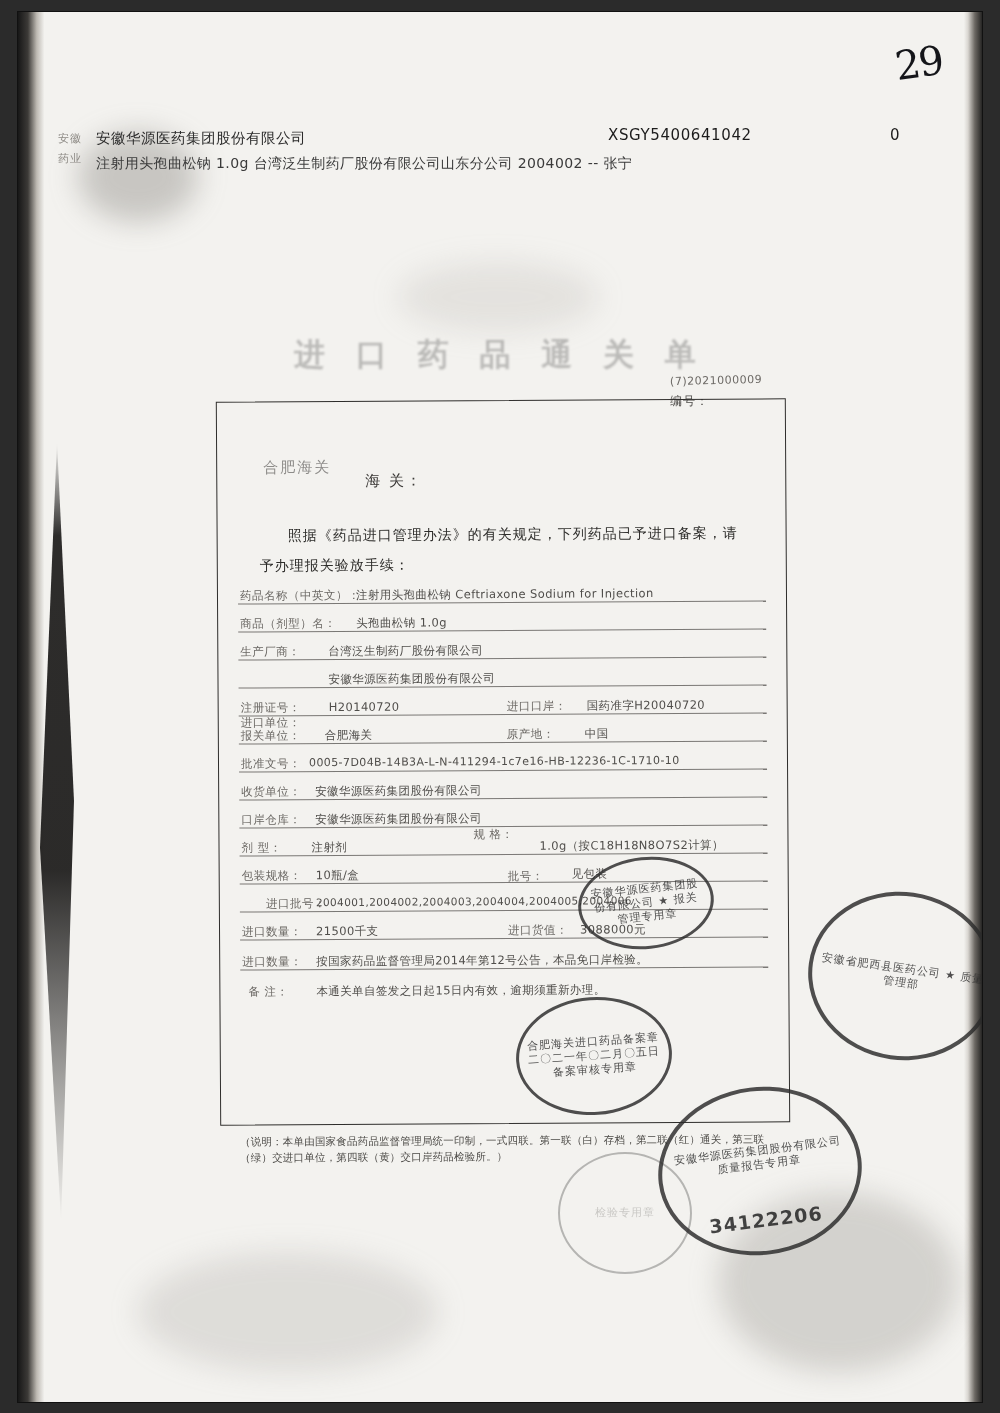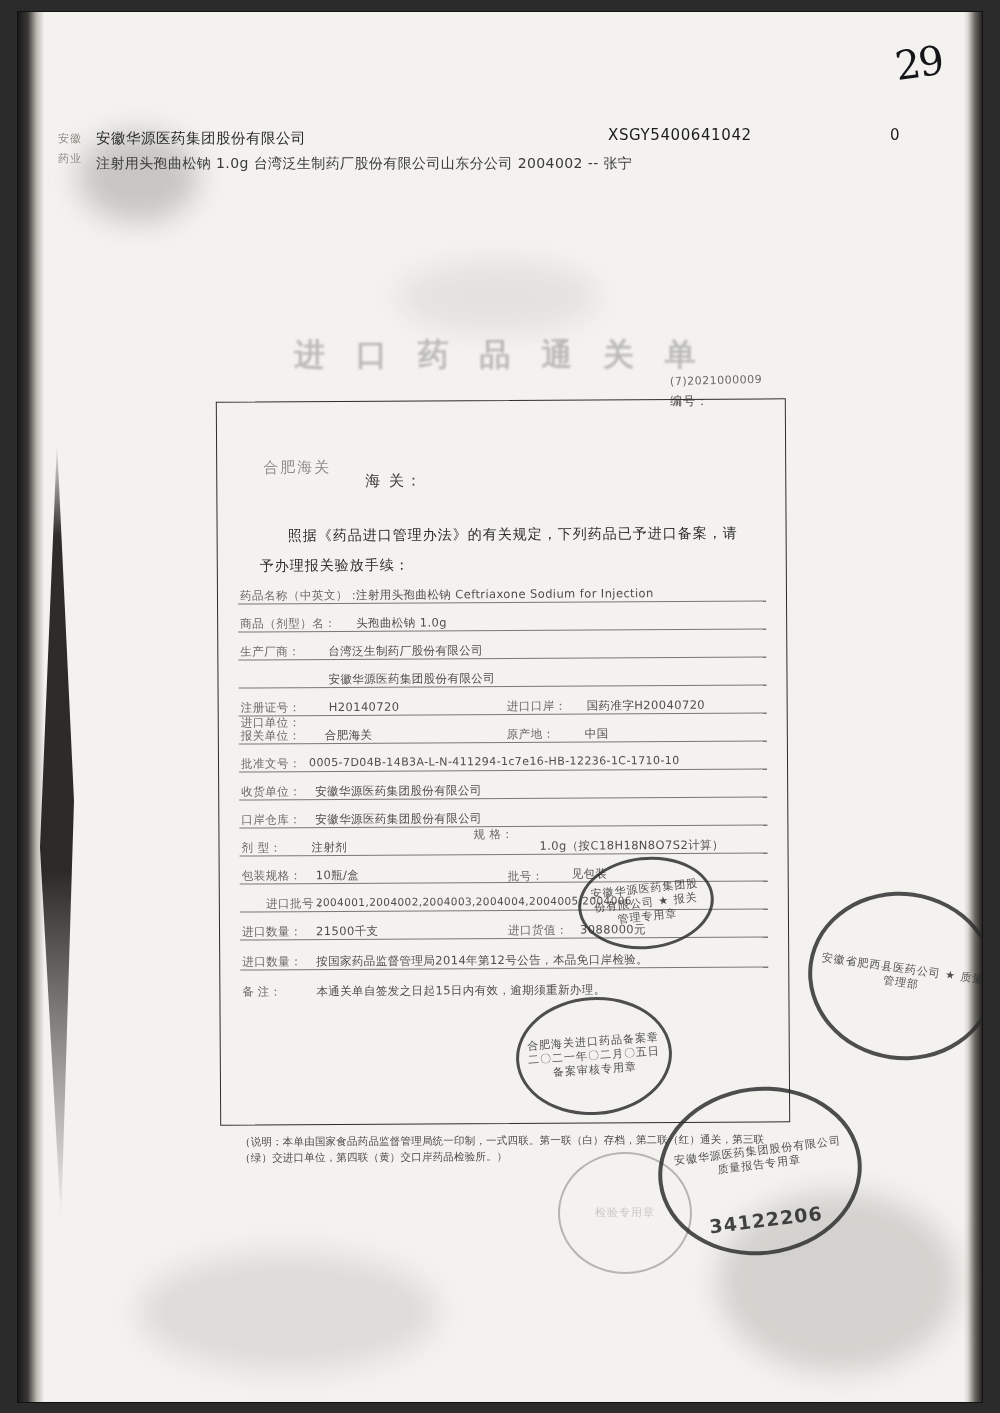--- a/index.html
+++ b/index.html
@@ -253,21 +253,21 @@
       <div class="lbl" style="left:22px;top:522px;">进口数量：</div>
       <div class="val" style="left:96px;top:522px;">21500千支</div>
       <div class="lbl" style="left:288px;top:522px;">进口货值：</div>
       <div class="val" style="left:360px;top:522px;">3088000元</div>
       <div class="ln" style="left:20px;top:537px;width:528px;"></div>
 
       <div class="lbl" style="left:22px;top:552px;">进口数量：</div>
       <div class="val" style="left:96px;top:552px;">按国家药品监督管理局2014年第12号公告，本品免口岸检验。</div>
       <div class="ln" style="left:20px;top:567px;width:528px;"></div>
 
-      <div class="lbl" style="left:22px;top:582px;font-family:Liberation Serif, serif;">备 注：</div>
+      <div class="lbl" style="left:28px;top:582px;">备 注：</div>
       <div class="val" style="left:96px;top:582px;">本通关单自签发之日起15日内有效，逾期须重新办理。</div>
 
     </div>
   </div>
 
   <div class="footnote">（说明：本单由国家食品药品监督管理局统一印制，一式四联。第一联（白）存档，第二联（红）通关，第三联（绿）交进口单位，第四联（黄）交口岸药品检验所。）</div>
 
   <div class="stamp" id="stamp-a">
     <div class="txt">安徽华源医药集团股份有限公司
 ★

